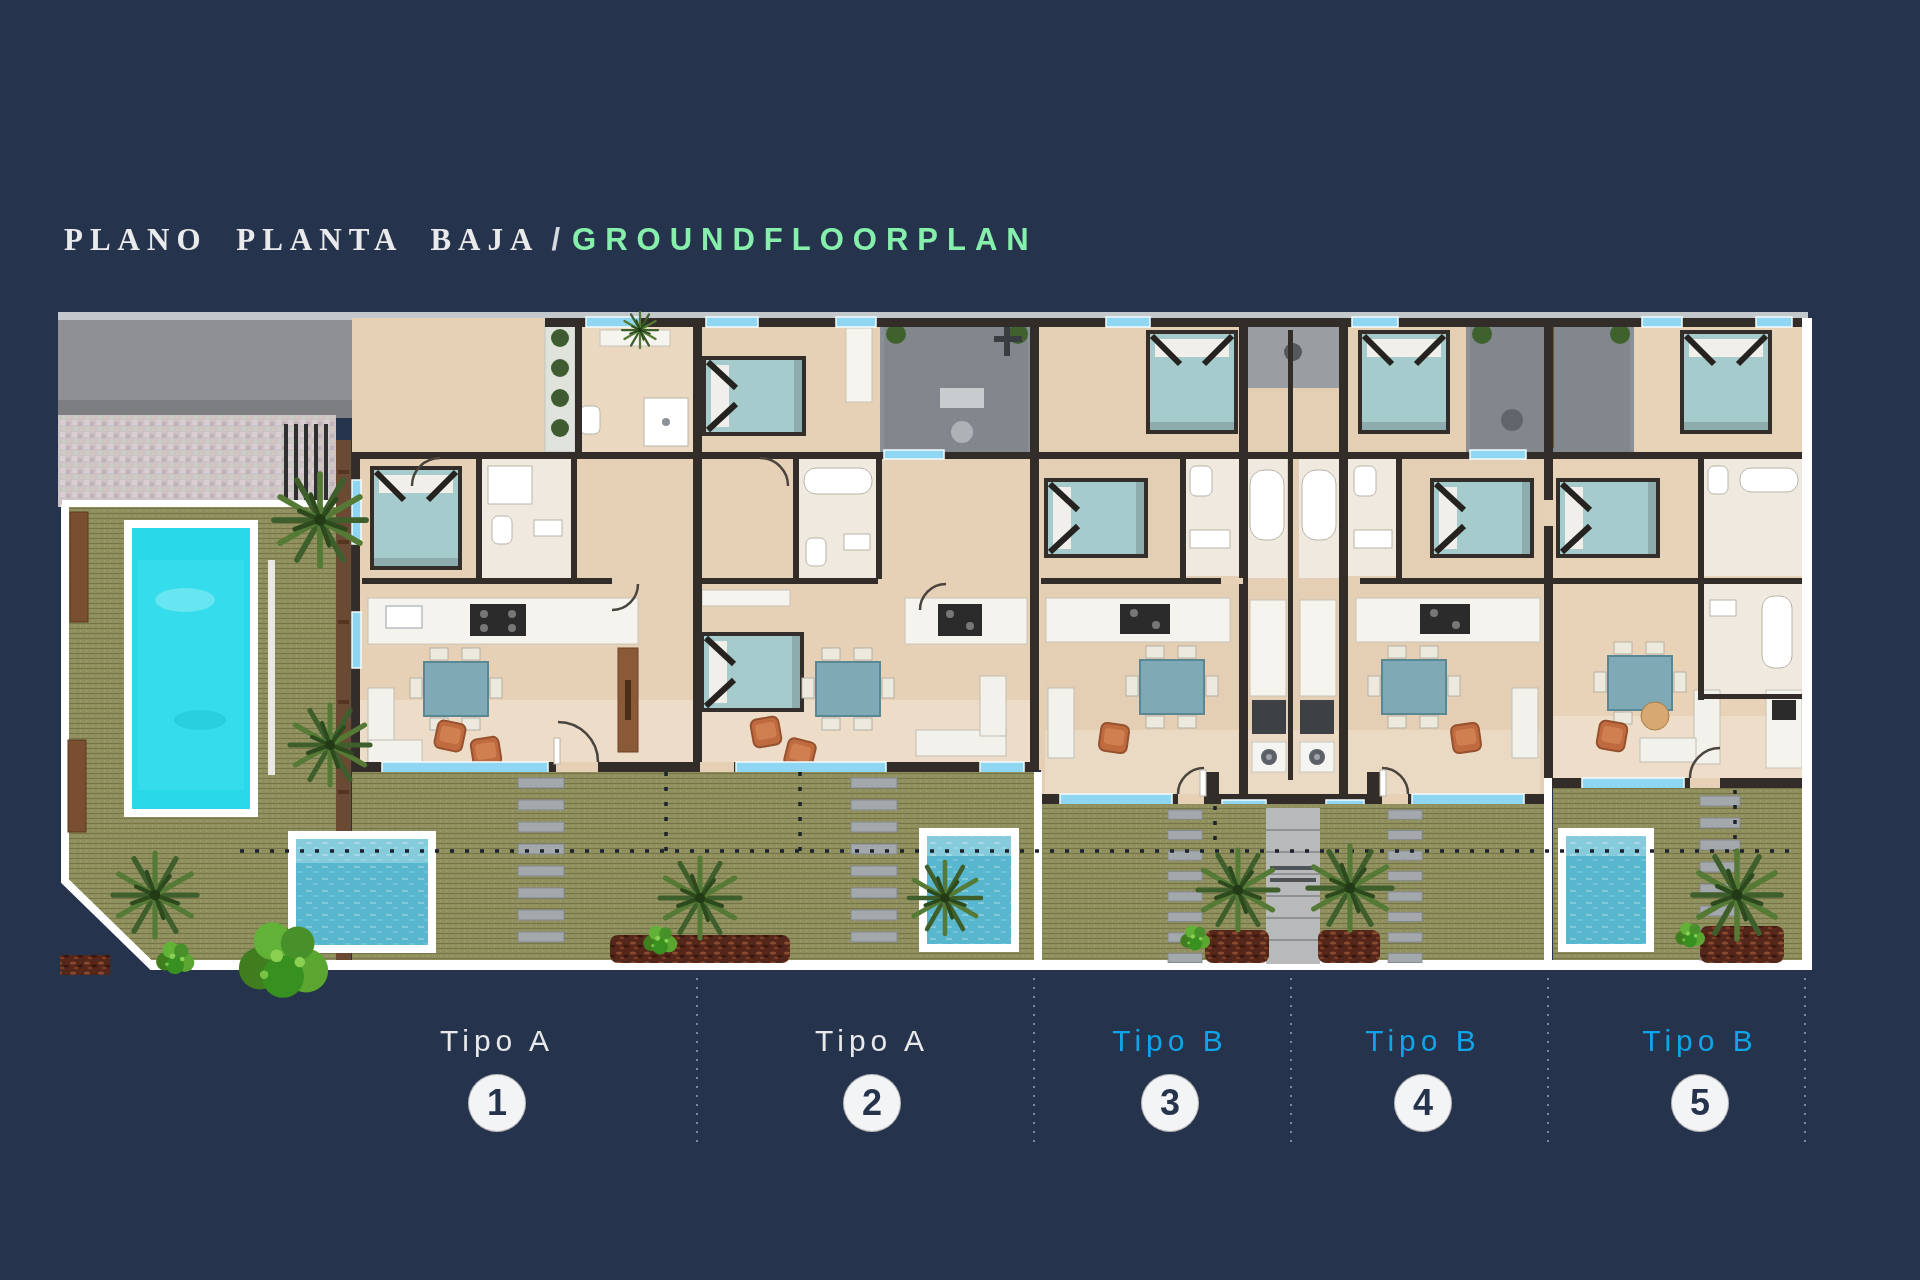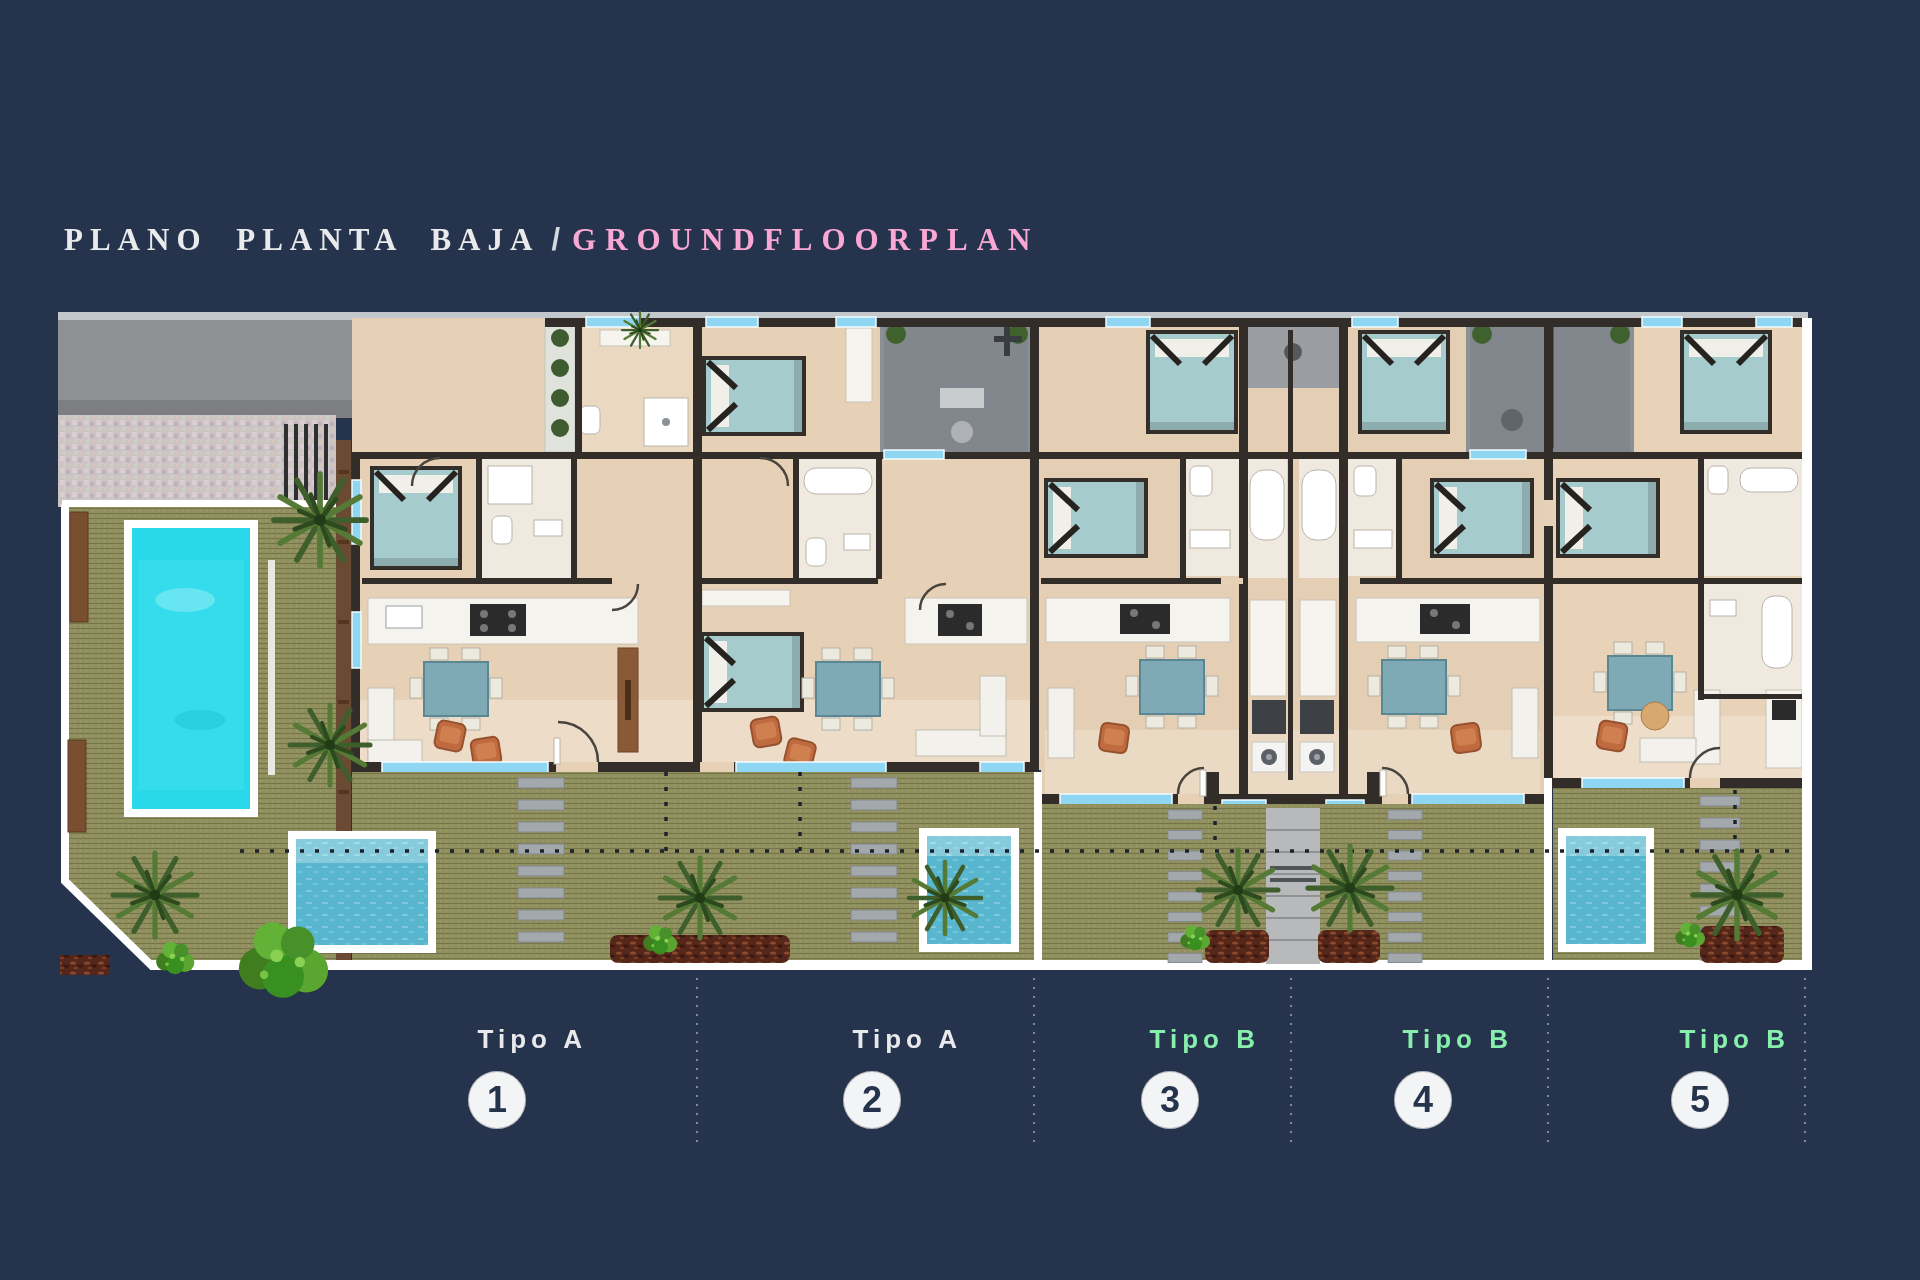--- a/index.html
+++ b/index.html
@@ -2,25 +2,25 @@
 <html><head>
 <meta charset="utf-8">
 <style>
   html,body{margin:0;padding:0;background:#26334d;}
   .stage{position:relative;width:1920px;height:1280px;background:#26334d;overflow:hidden;
          font-family:"Liberation Sans",sans-serif;}
   .plan-svg{position:absolute;left:0;top:0;}
   .title{position:absolute;left:64px;top:222px;font-size:31px;font-weight:600;white-space:nowrap;}
   .t-main{color:#e9eaec;letter-spacing:7px;word-spacing:14px;font-family:Liberation Serif, serif;}
   .t-sep{color:#d4d9df;padding:0 12px;}
-  .t-en{color:#f9a8d4;letter-spacing:9px;font-family:Liberation Serif, serif;}
+  .t-en{color:#86efac;letter-spacing:9px;}
   .unit-label{position:absolute;top:1024px;width:180px;text-align:center;}
-  .tipo{font-size:26px;font-weight:700;letter-spacing:5px;display:block;text-align:right;}
+  .tipo{font-size:30px;font-weight:400;letter-spacing:5px;display:block;}
   .tipo-a .tipo{color:#e8e9eb;}
-  .tipo-b .tipo{color:#86efac;}
+  .tipo-b .tipo{color:#0ea5e9;}
   .badge{width:58px;height:58px;border-radius:50%;background:#f3f4f5;color:#25334c;
          font-size:36px;font-weight:700;line-height:58px;margin:16px auto 0;text-align:center;
          box-shadow:0 0 0 1px rgba(0,0,0,.25) inset;}
 </style>
 </head>
 <body>
 
 <div class="stage">
 
   <svg class="plan-svg" width="1920" height="1280" viewBox="0 0 1920 1280">

